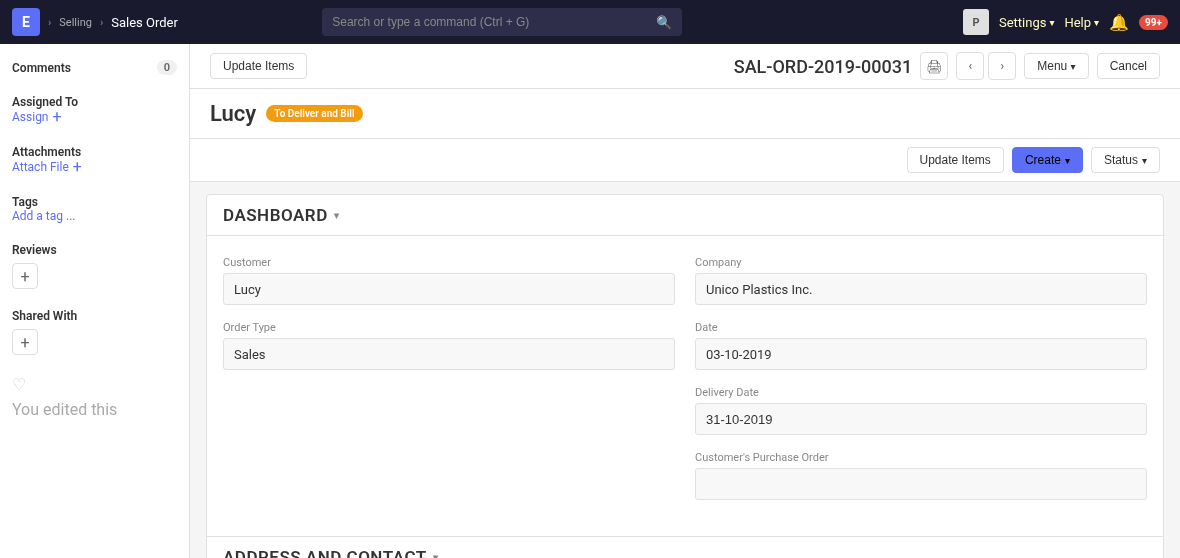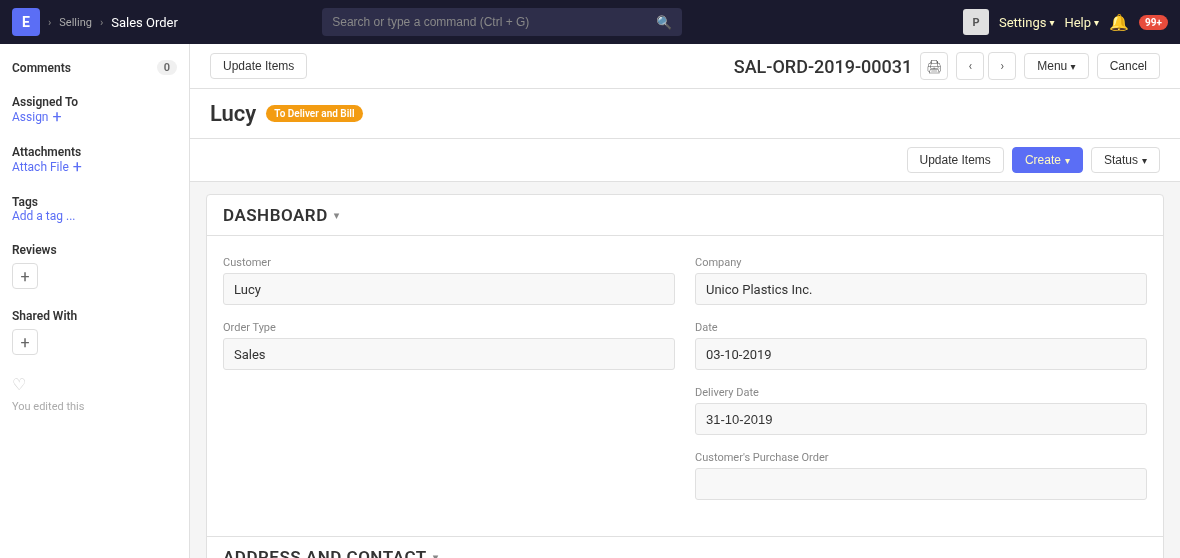--- a/index.html
+++ b/index.html
@@ -86,21 +86,21 @@
       width: 28px; height: 28px; border: 1px solid #ddd; border-radius: 4px;
       display: flex; align-items: center; justify-content: center;
       cursor: pointer; background: white; color: #555; font-size: 13px;
     }
 
     .btn {
       padding: 5px 12px; border-radius: 4px; font-size: 12px;
       cursor: pointer; border: 1px solid transparent; font-weight: 500;
     }
     .btn-default { background: white; border-color: #ddd; color: #333; }
-    .btn-primary { background: #5b6ef5; color: #fef9c3; border-color: #5b6ef5; }
+    .btn-primary { background: #5b6ef5; color: #000000; border-color: #5b6ef5; }
     .btn-status { background: white; border-color: #ddd; color: #333; display: flex; align-items: center; gap: 4px; }
     .btn-update { background: white; border: 1px solid #ddd; color: #333; padding: 5px 12px; border-radius: 4px; font-size: 12px; cursor: pointer; }
 
     .dropdown-arrow { font-size: 10px; }
 
     
     .page-header {
       background: white; padding: 12px 20px 0 20px;
       border-bottom: 1px solid #e0e0e0;
     }
@@ -208,21 +208,21 @@
       <div class="sidebar-label">Reviews</div>
       <div class="review-add-btn">+</div>
     </div>
 
     <div class="sidebar-section">
       <div class="sidebar-label">Shared With</div>
       <div class="review-add-btn">+</div>
     </div>
 
     <div class="heart-icon">♡</div>
-    <div style="font-size:11px;color:#aaa;margin-top:6px;">You edited this</div>
+    <div style="font-size:16px;color:#aaa;margin-top:6px;">You edited this</div>
   </div>
 
   <div class="main">
 
     <div class="action-bar">
       <button class="btn-update">Update Items</button>
       <div class="action-bar-right">
         <span class="record-id">SAL-ORD-2019-00031</span>
         <div class="print-btn">🖨</div>
         <div class="nav-arrows">

